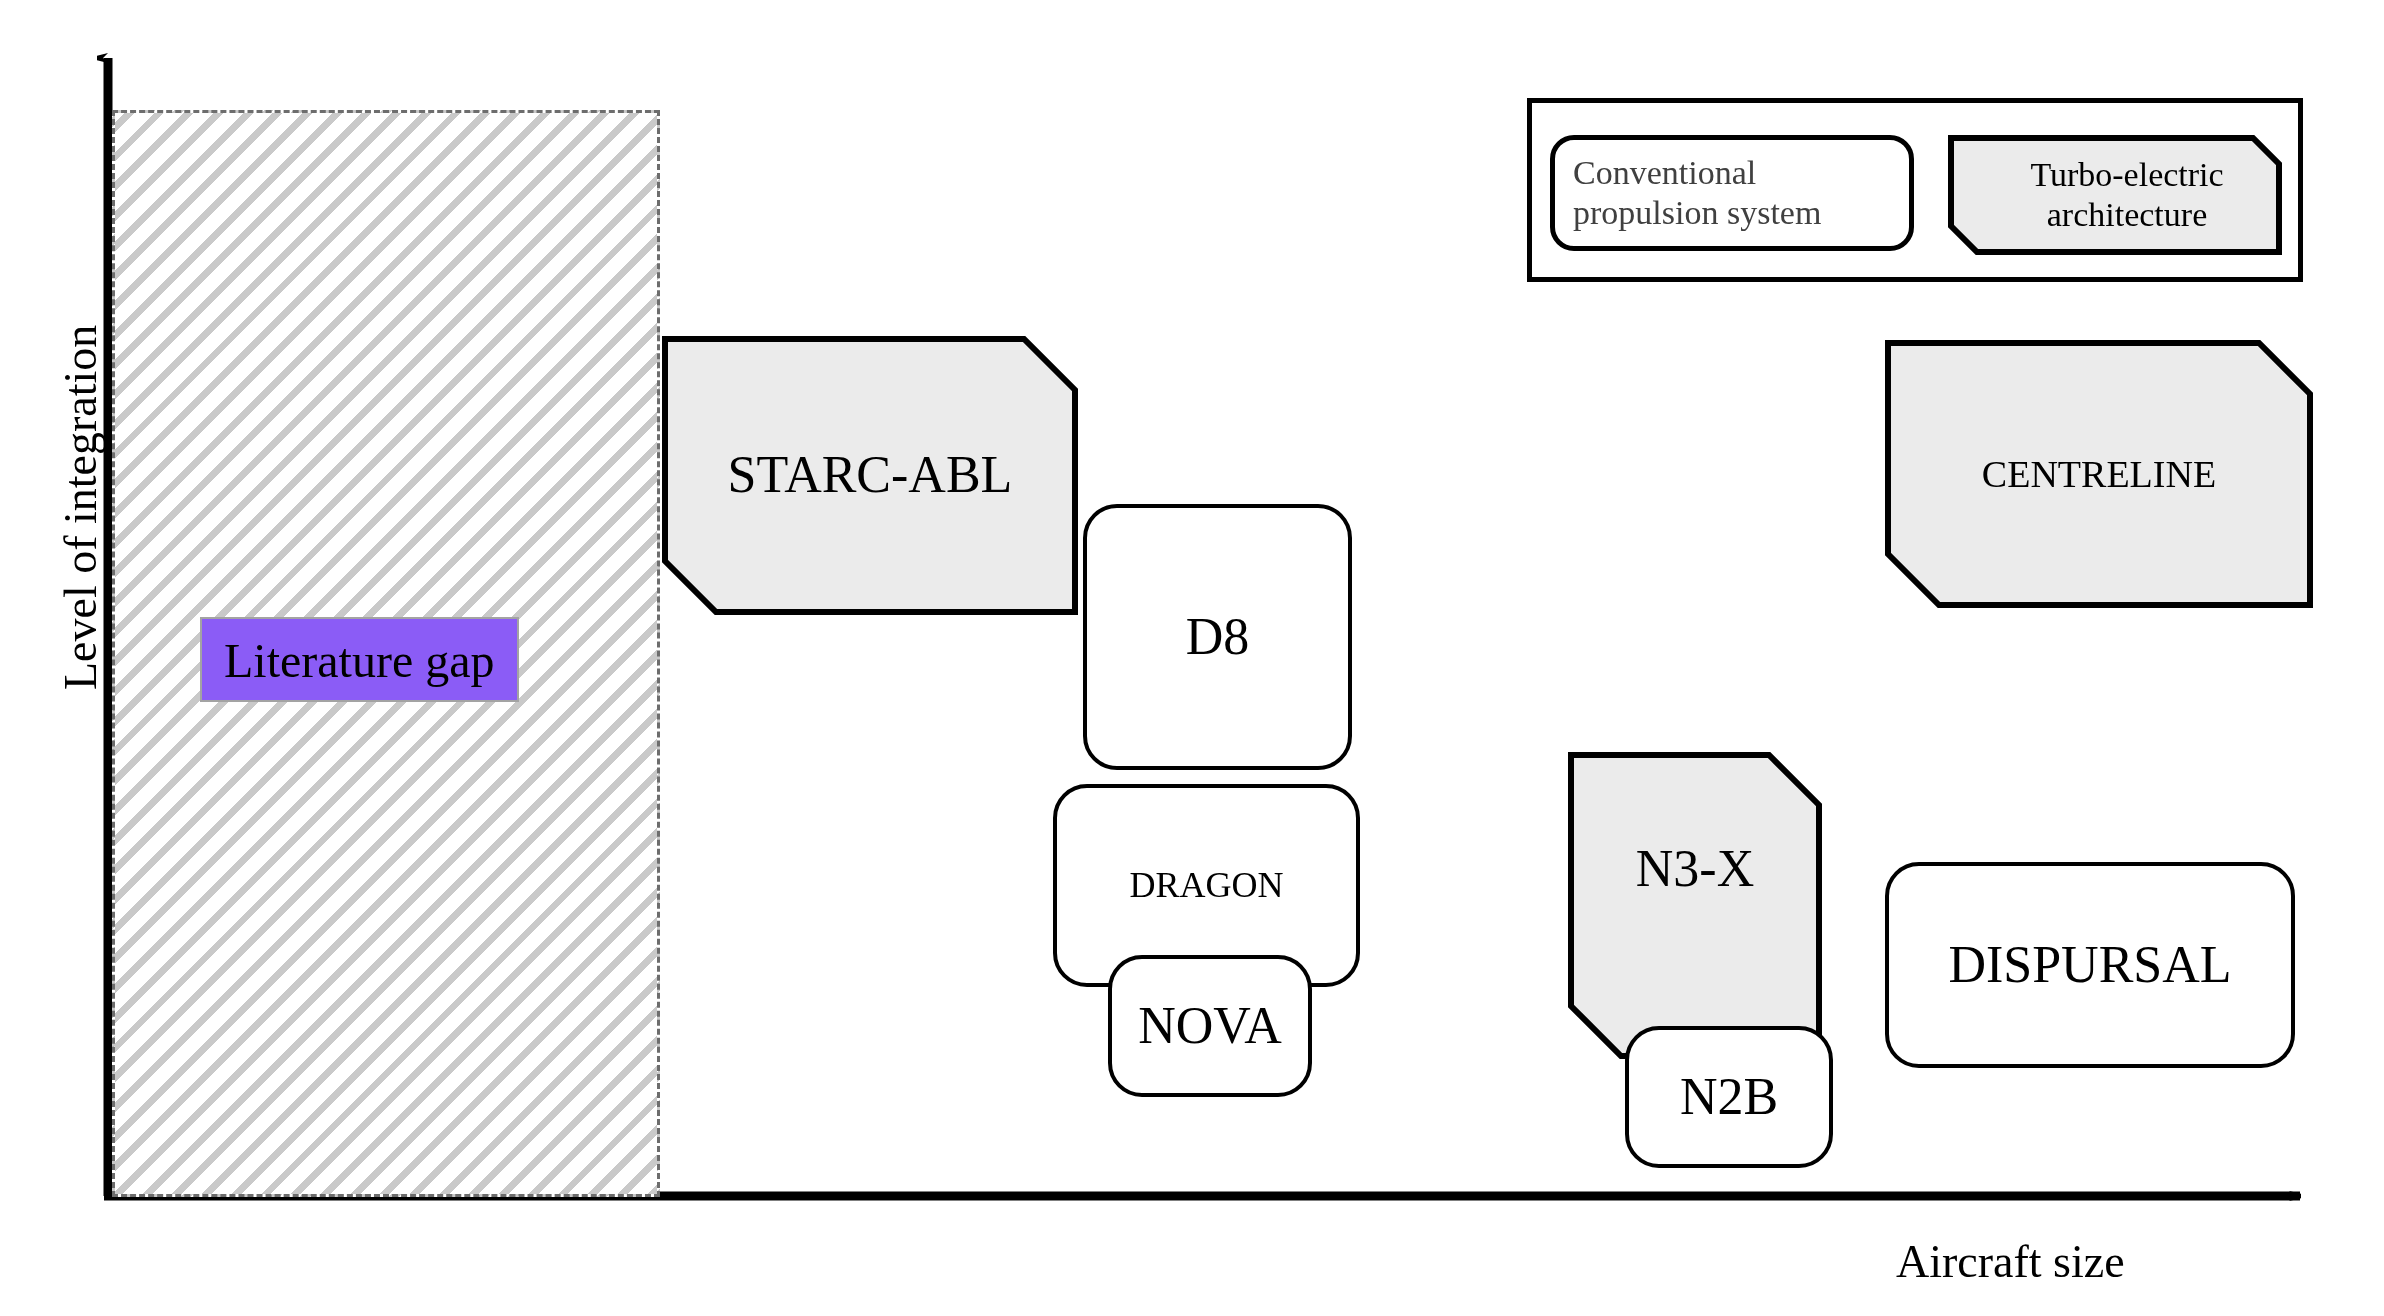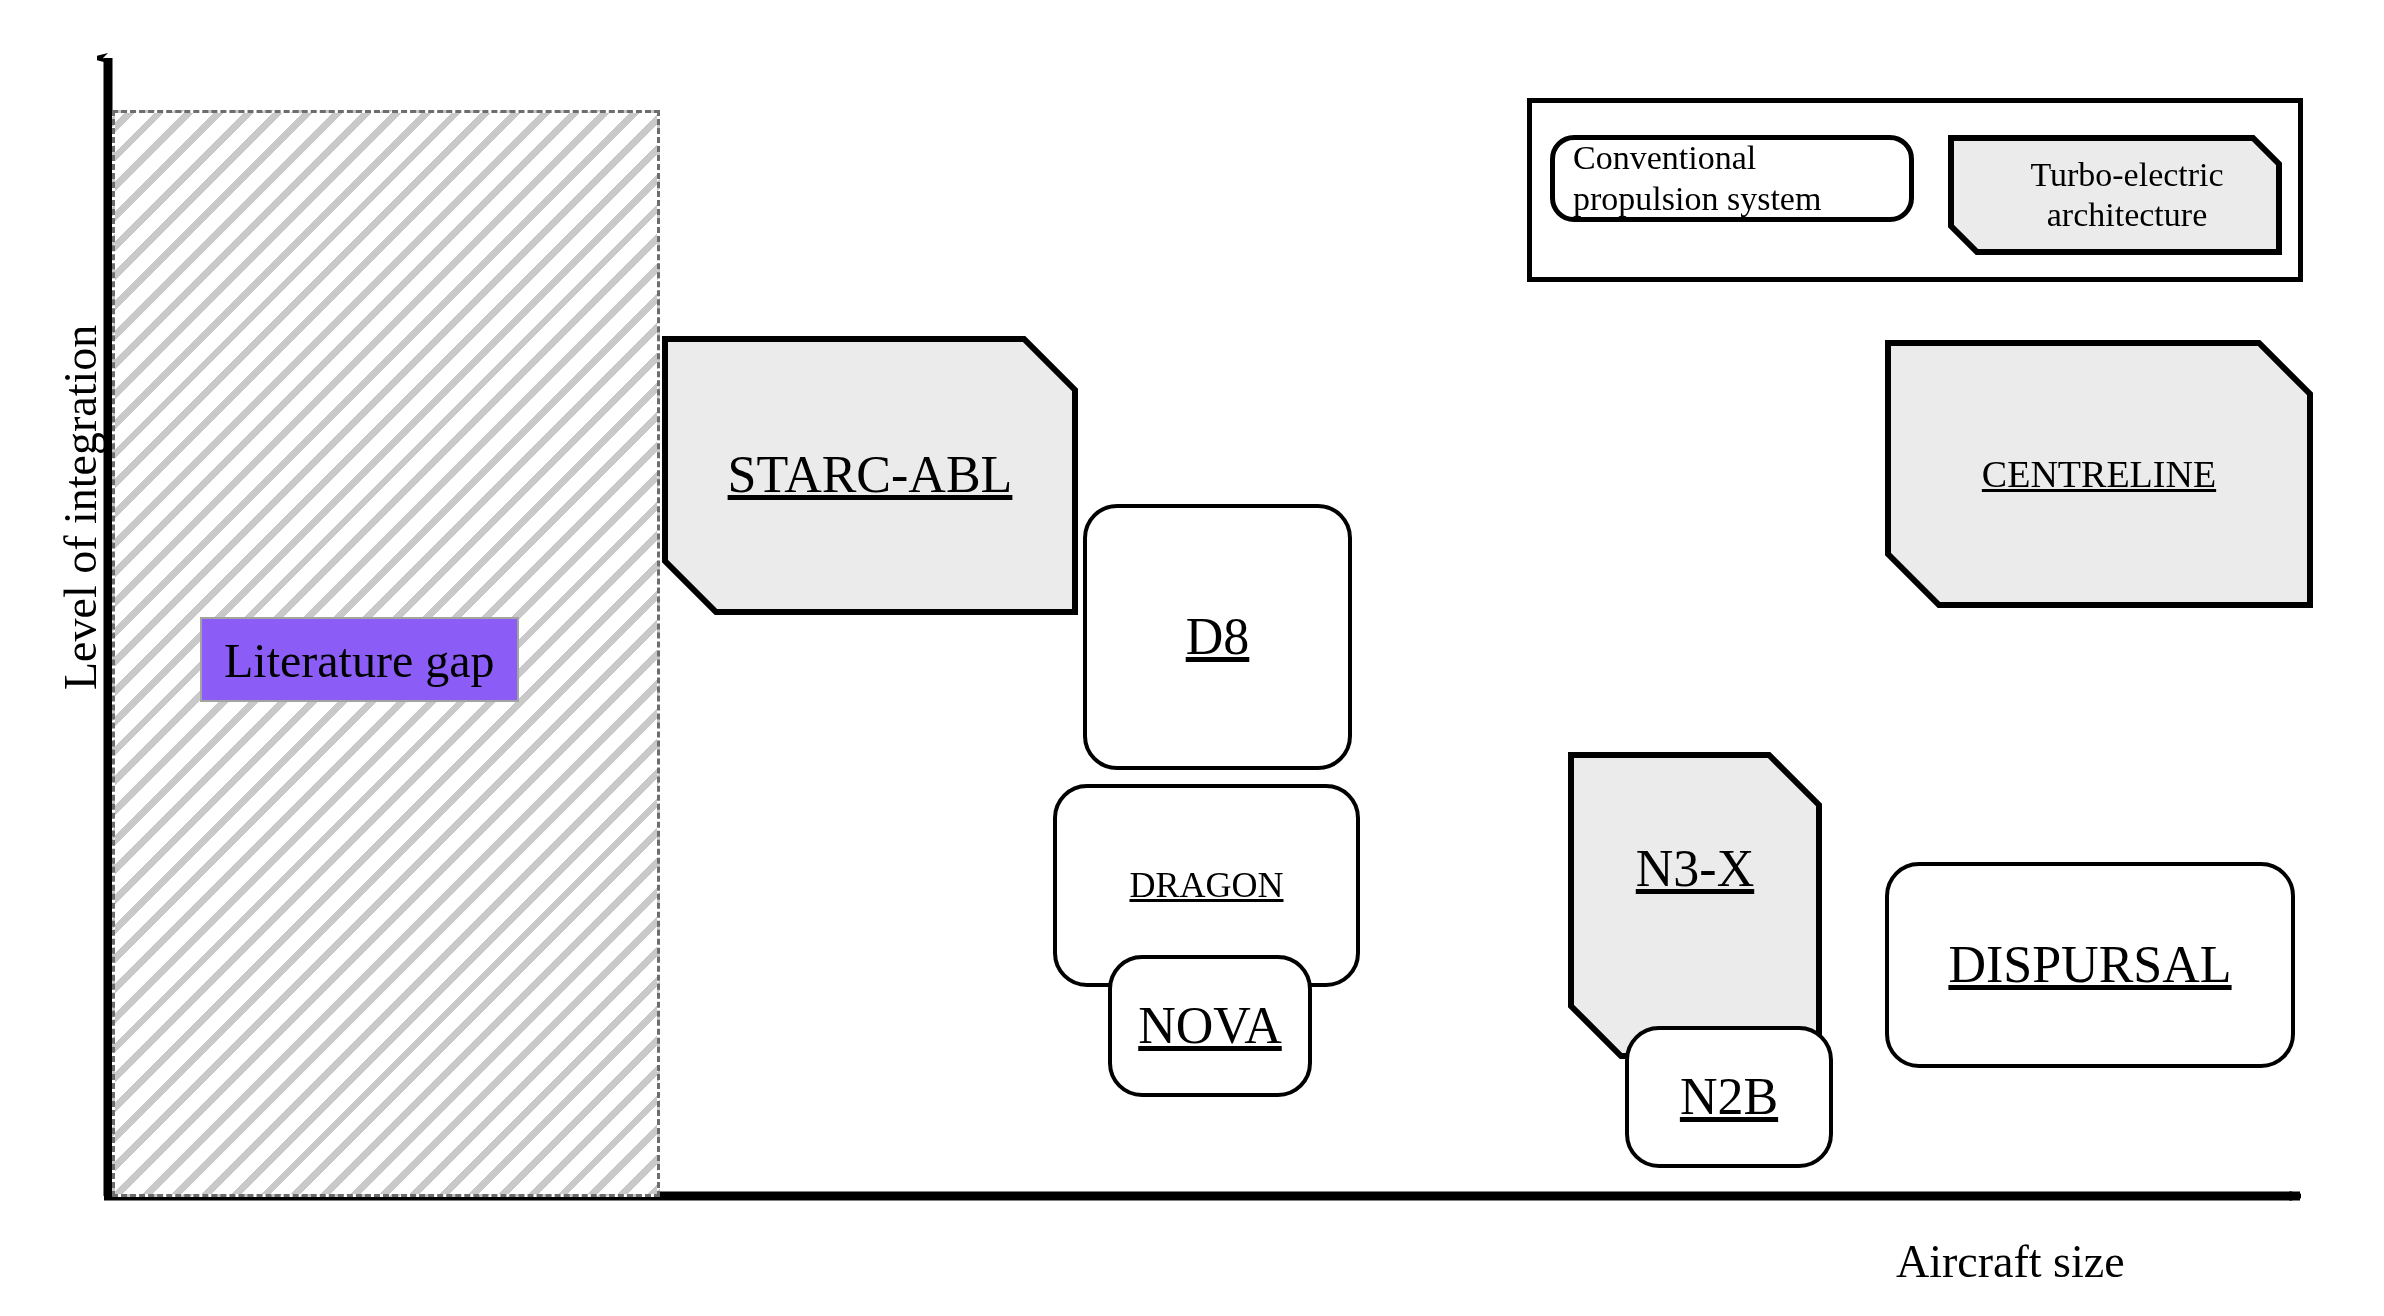--- a/index.html
+++ b/index.html
@@ -85,21 +85,20 @@
     justify-content: center;
     box-sizing: border-box;
     color: #000000;
     text-align: center;
     line-height: 1.12;
   }
   .concept .label {
     position: relative;
     z-index: 2;
     padding: 0 6px;
-    text-decoration: underline;
   }
 
   
   .concept.conv {
     background: #ffffff;
     border: 4px solid #000000;
     border-radius: 34px;
   }
 
   
@@ -129,32 +128,32 @@
     height: 184px;
     box-sizing: border-box;
     border: 5px solid #000000;
     background: #ffffff;
   }
   #legend-conv {
     position: absolute;
     left: 18px;
     top: 32px;
     width: 364px;
-    height: 87px;
+    height: 116px;
     box-sizing: border-box;
     border: 5px solid #000000;
     border-radius: 24px;
     background: #ffffff;
     display: flex;
     align-items: center;
     justify-content: flex-start;
     padding-left: 18px;
     font-size: 34px;
     line-height: 1.18;
-    color: #000000;
+    color: #404040;
     text-align: left;
   }
   #legend-turbo {
     position: absolute;
     left: 416px;
     top: 32px;
     width: 334px;
     height: 120px;
     box-sizing: border-box;
     display: flex;

